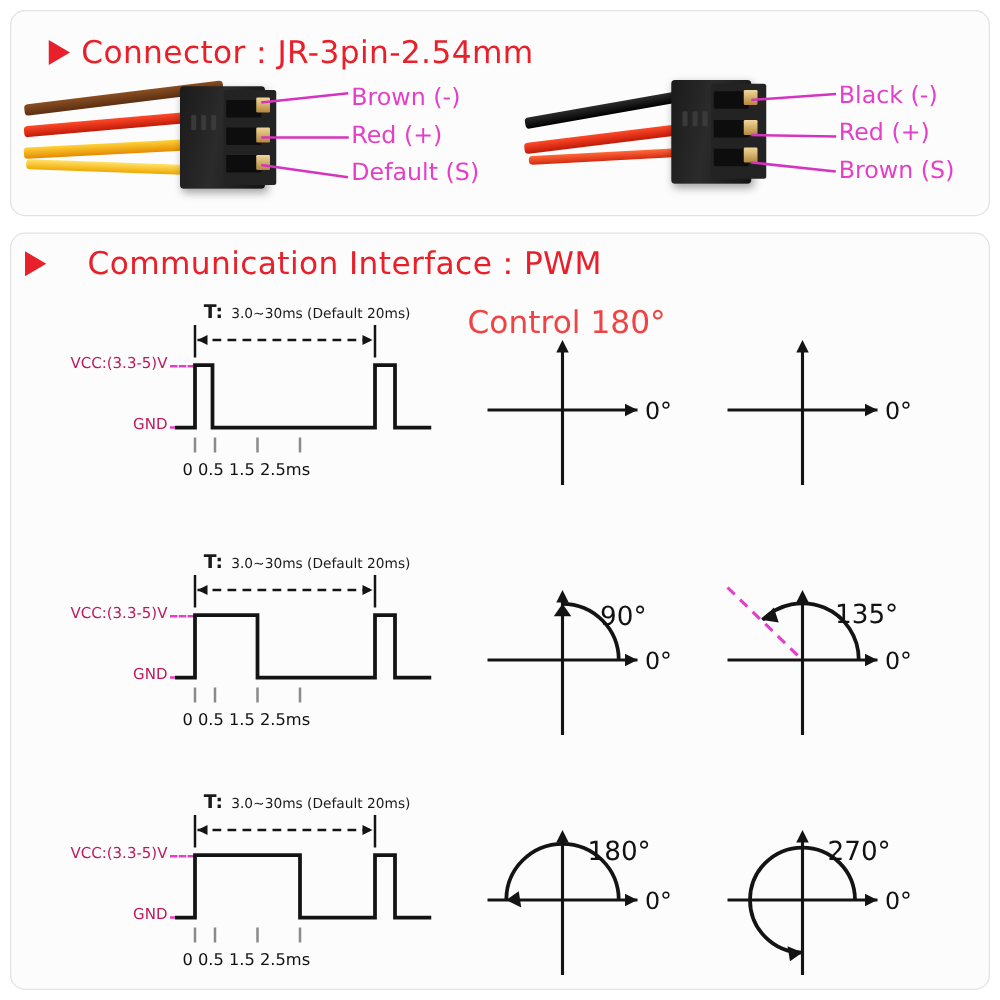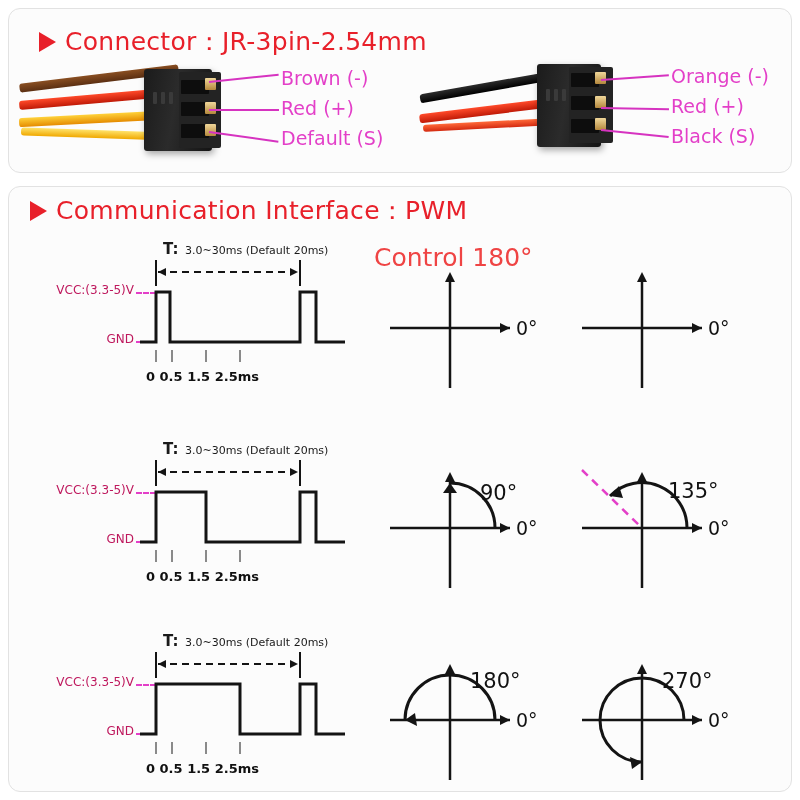--- a/index.html
+++ b/index.html
@@ -23,21 +23,21 @@
 
   .section-title{
     position:absolute;
     display:flex;align-items:center;
     color:#e8202a;
     font-size:25px;
     letter-spacing:.3px;
     white-space:nowrap;
   }
   #connector-title{left:30px;top:16px;}
-  #pwm-title{left:30px;top:194px;}
+  #pwm-title{left:20px;top:194px;gap:24px;}
   .tri{
     width:0;height:0;
     border-left:17px solid #e8202a;
     border-top:10px solid transparent;
     border-bottom:10px solid transparent;
     margin-right:9px;
     flex:0 0 auto;
   }
 
   
@@ -100,21 +100,21 @@
   .period-t{
     position:absolute;
     color:#1a1a1a;
     font-size:15px;
     font-weight:600;
   }
   .ticks-text{
     position:absolute;
     color:#111;
     font-size:13px;
-    font-weight:700;
+    font-weight:400;
     white-space:nowrap;
   }
   .col-head{
     position:absolute;
     color:#ef4444;
     font-size:25px;
     white-space:nowrap;
   }
   svg{display:block;overflow:visible;}
 </style>
@@ -172,23 +172,23 @@
       <div class="slot" style="left:152px;top:60px;width:28px;height:14px;"></div>
       <div class="pin" style="left:176px;top:13px;width:11px;height:12px;"></div>
       <div class="pin" style="left:176px;top:37px;width:11px;height:12px;"></div>
       <div class="pin" style="left:176px;top:59px;width:11px;height:12px;"></div>
     </div>
 
     <div class="leader" style="left:592px;top:70px;width:68px;transform:rotate(-4deg);"></div>
     <div class="leader" style="left:592px;top:98px;width:68px;transform:rotate(1deg);"></div>
     <div class="leader" style="left:592px;top:120px;width:68px;transform:rotate(6deg);"></div>
 
-    <div class="pin-label" style="left:662px;top:56px;">Orange (-)</div>
+    <div class="pin-label" style="left:662px;top:56px;">Black (-)</div>
     <div class="pin-label" style="left:662px;top:86px;">Red (+)</div>
-    <div class="pin-label" style="left:662px;top:116px;">Black (S)</div>
+    <div class="pin-label" style="left:662px;top:116px;">Brown (S)</div>
   </div>
 
   <div class="panel" id="pwm-panel"></div>
 
   <div class="section-title" id="pwm-title">
     <span class="tri"></span>
     <span>Communication Interface：PWM</span>
   </div>
 
   <div class="col-head" style="left:374px;top:243px;">Control 180°</div>

